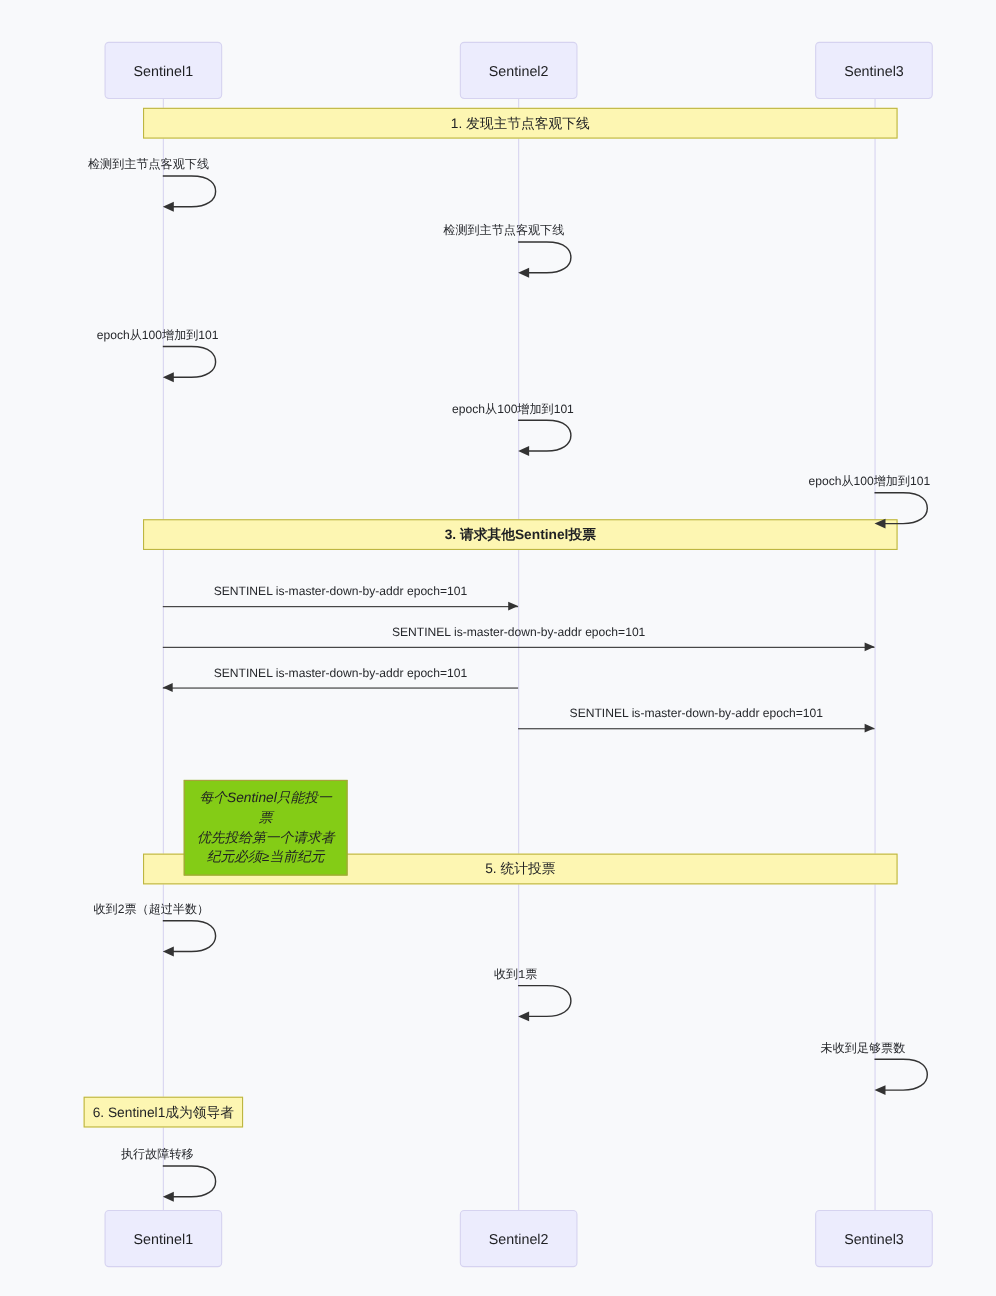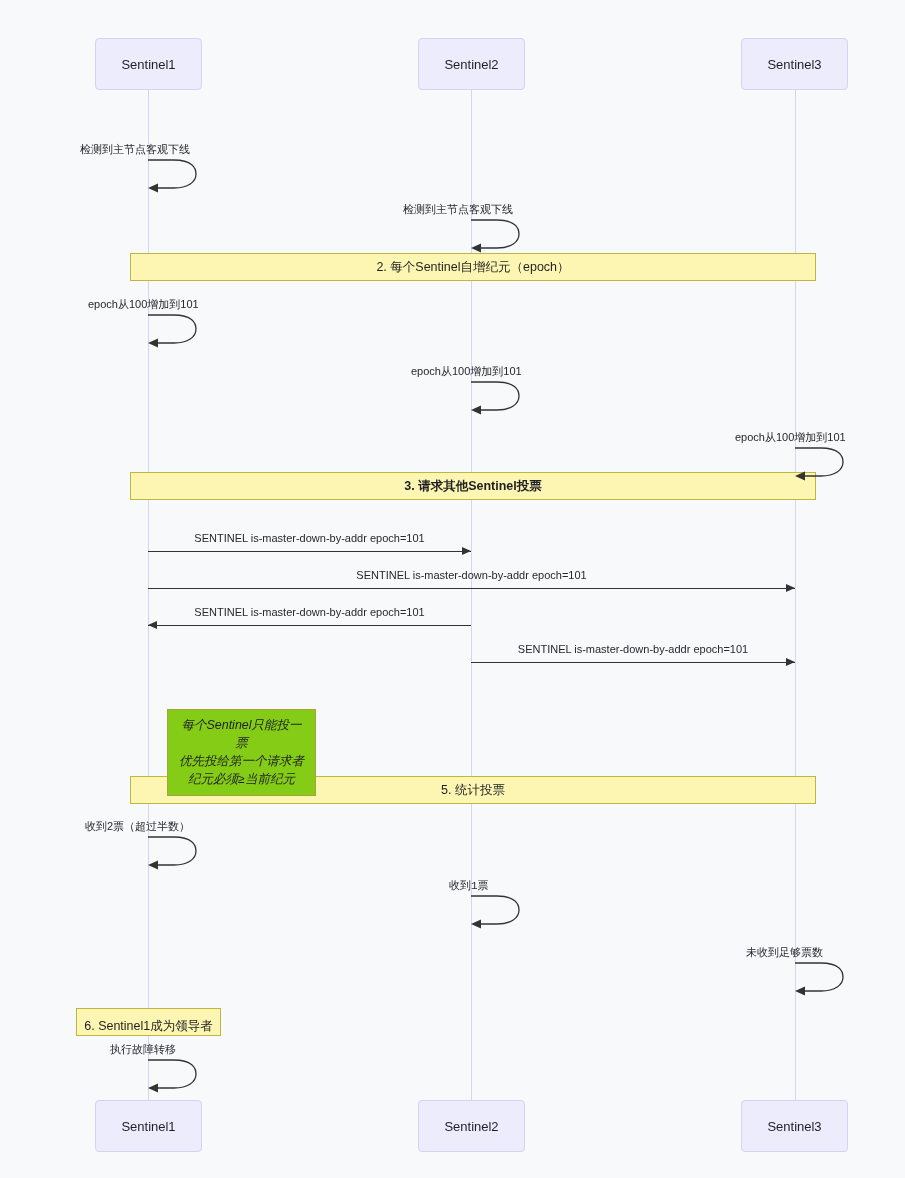--- a/index.html
+++ b/index.html
@@ -40,22 +40,22 @@
     font-size:12.5px;color:#1f2023;
   }
 
   
   .mini-bar{
     position:absolute;
     height:28px;
     background:#fdf6b2;
     border:1px solid #bdb641;
     box-sizing:border-box;
-    display:flex;align-items:flex-end;justify-content:center;
-    font-size:12.5px;color:#1f2023;margin-top:11px;
+    display:flex;align-items:center;justify-content:center;
+    font-size:12.5px;color:#1f2023;
   }
 
   
   .note{
     position:absolute;
     background:#84cc16;
     border:1px solid #a9a23c;
     box-sizing:border-box;
     padding:6px 10px;
     font-size:12.5px;color:#1f2023;
@@ -105,22 +105,22 @@
     </div>
     <div class="actor" style="left: 95px; top: 1100px; width: 107px;">
       <span>Sentinel1</span>
     </div>
     <div class="actor" style="left: 418px; top: 1100px; width: 107px;">
       <span>Sentinel2</span>
     </div>
     <div class="actor" style="left: 741px; top: 1100px; width: 107px;">
       <span>Sentinel3</span>
     </div>
-    <div class="section-bar" style="left: 130px; top: 253px; width: 686px;">
-      <span>2. 每个Sentinel自增纪元（epoch）</span>
+    <div class="section-bar" style="left: 130px; top: 98px; width: 686px;">
+      <span>1. 发现主节点客观下线</span>
     </div>
     <div class="section-bar" style="left: 130px; top: 472px; width: 686px; font-weight: bold;">
       <span>3. 请求其他Sentinel投票</span>
     </div>
     <div class="section-bar" style="left: 130px; top: 776px; width: 686px;">
       <span>5. 统计投票</span>
     </div>
     <div class="mini-bar" style="left: 76px; top: 997px; width: 145px;">
       <span>6. Sentinel1成为领导者</span>
     </div>

